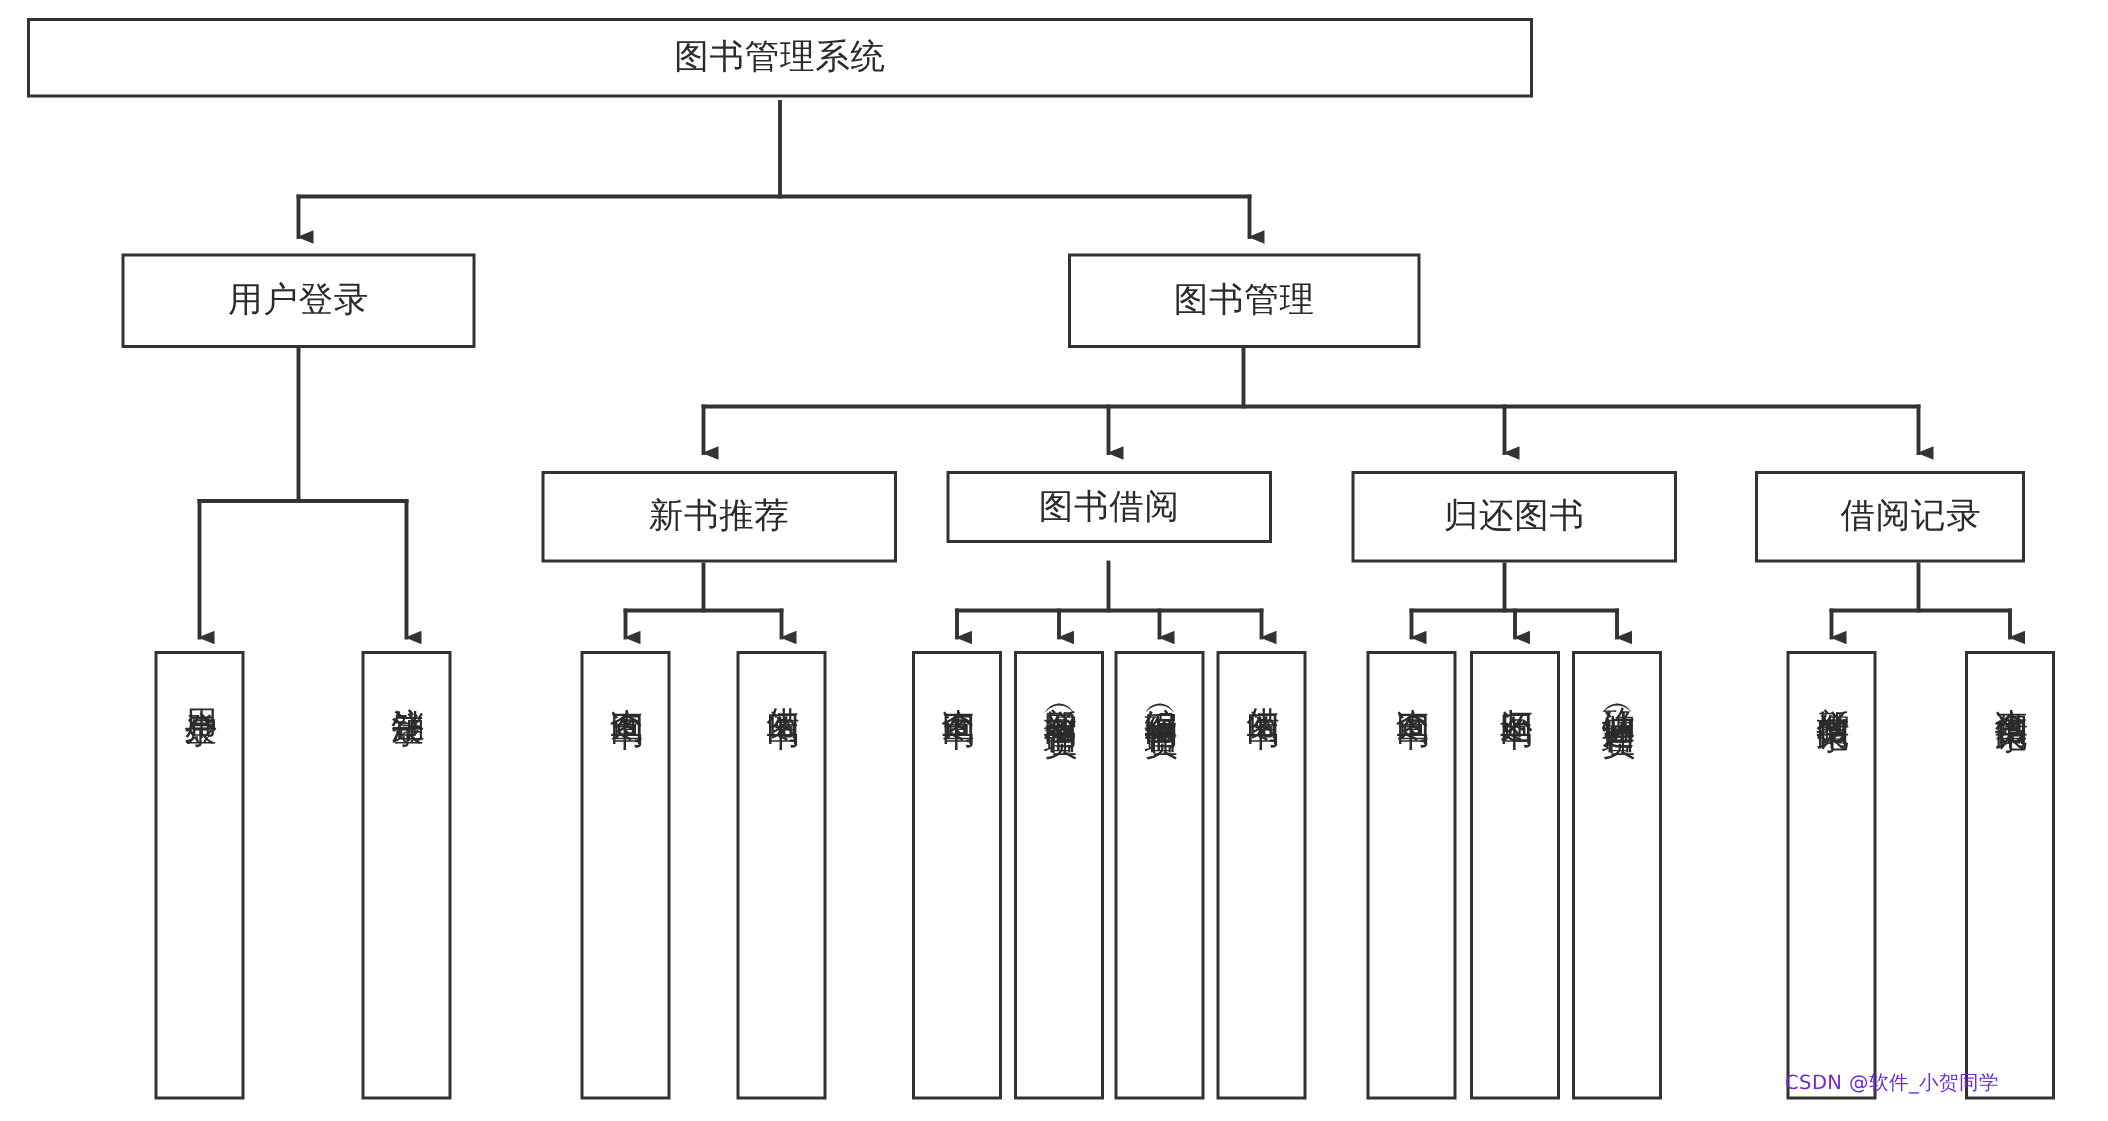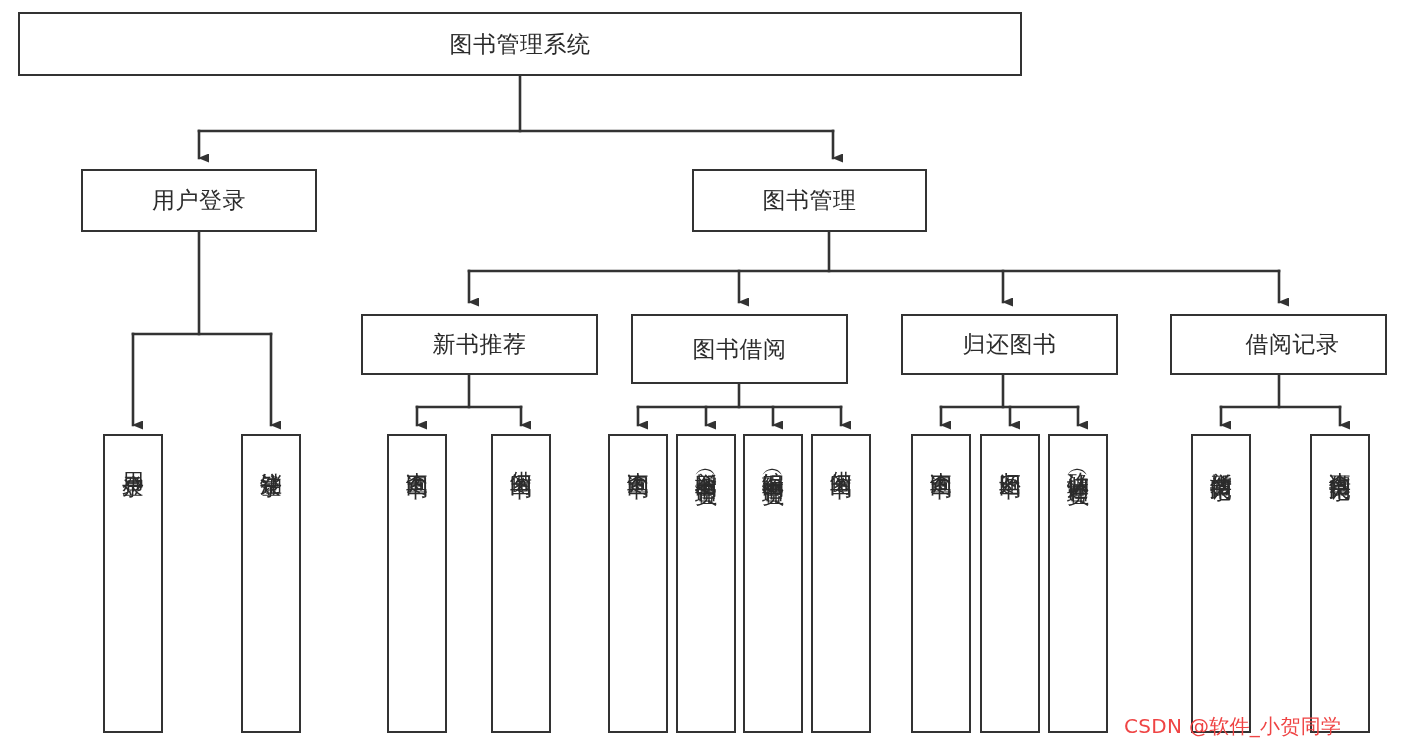--- a/index.html
+++ b/index.html
@@ -56,24 +56,24 @@
     text-orientation:upright;
     font-size:22px;
     line-height:1.28;
     letter-spacing:2px;
     white-space:nowrap;
     max-height:290px;
   }
   .node.vert.tall .label{ max-height:300px; }
   .watermark{
     position:absolute;
-    left:1124px;
+    left:1190px;
     top:713px;
-    font-size:20px;
-    color:#ef4444;
+    font-size:13px;
+    color:#6d28d9;
     white-space:nowrap;
     z-index:3;
     letter-spacing:0.3px;
   }
 </style>
 </head>
 <body>
 
 <div id="canvas">
 
@@ -120,45 +120,45 @@
       <path d="M1010,407 L1010,425" marker-end="url(#arrow)"></path>
       <path d="M1078,407 L1078,425" marker-end="url(#arrow)"></path>
 
       <path d="M1279,375 L1279,407"></path>
       <path d="M1221,407 L1340,407"></path>
       <path d="M1221,407 L1221,425" marker-end="url(#arrow)"></path>
       <path d="M1340,407 L1340,425" marker-end="url(#arrow)"></path>
     </g>
   </svg>
 
-  <div class="node horiz root" style="left:18px;top:12px;width:1004px;height:64px;">
+  <div class="node horiz root" style="left:18px;top:12px;width:1004px;height:53px;">
     <span class="label">图书管理系统</span>
   </div>
 
   <div class="node horiz" style="left:81px;top:169px;width:236px;height:63px;">
     <span class="label">用户登录</span>
   </div>
 
-  <div class="node horiz" style="left:692px;top:169px;width:235px;height:63px;">
+  <div class="node horiz" style="left:712px;top:169px;width:235px;height:63px;">
     <span class="label">图书管理</span>
   </div>
 
   <div class="node horiz" style="left:361px;top:314px;width:237px;height:61px;">
     <span class="label">新书推荐</span>
   </div>
 
-  <div class="node horiz" style="left:631px;top:314px;width:217px;height:70px;">
+  <div class="node horiz" style="left:631px;top:314px;width:217px;height:48px;">
     <span class="label">图书借阅</span>
   </div>
 
   <div class="node horiz" style="left:901px;top:314px;width:217px;height:61px;">
     <span class="label">归还图书</span>
   </div>
 
-  <div class="node horiz" style="left:1170px;top:314px;width:217px;height:61px;padding-left:28px;">
+  <div class="node horiz" style="left:1170px;top:314px;width:180px;height:61px;padding-left:28px;">
     <span class="label">借阅记录</span>
   </div>
 
   <div class="node vert" style="left:103px;top:434px;width:60px;height:299px;">
     <span class="label">用户登录</span>
   </div>
   <div class="node vert" style="left:241px;top:434px;width:60px;height:299px;">
     <span class="label">注销登录</span>
   </div>
 

